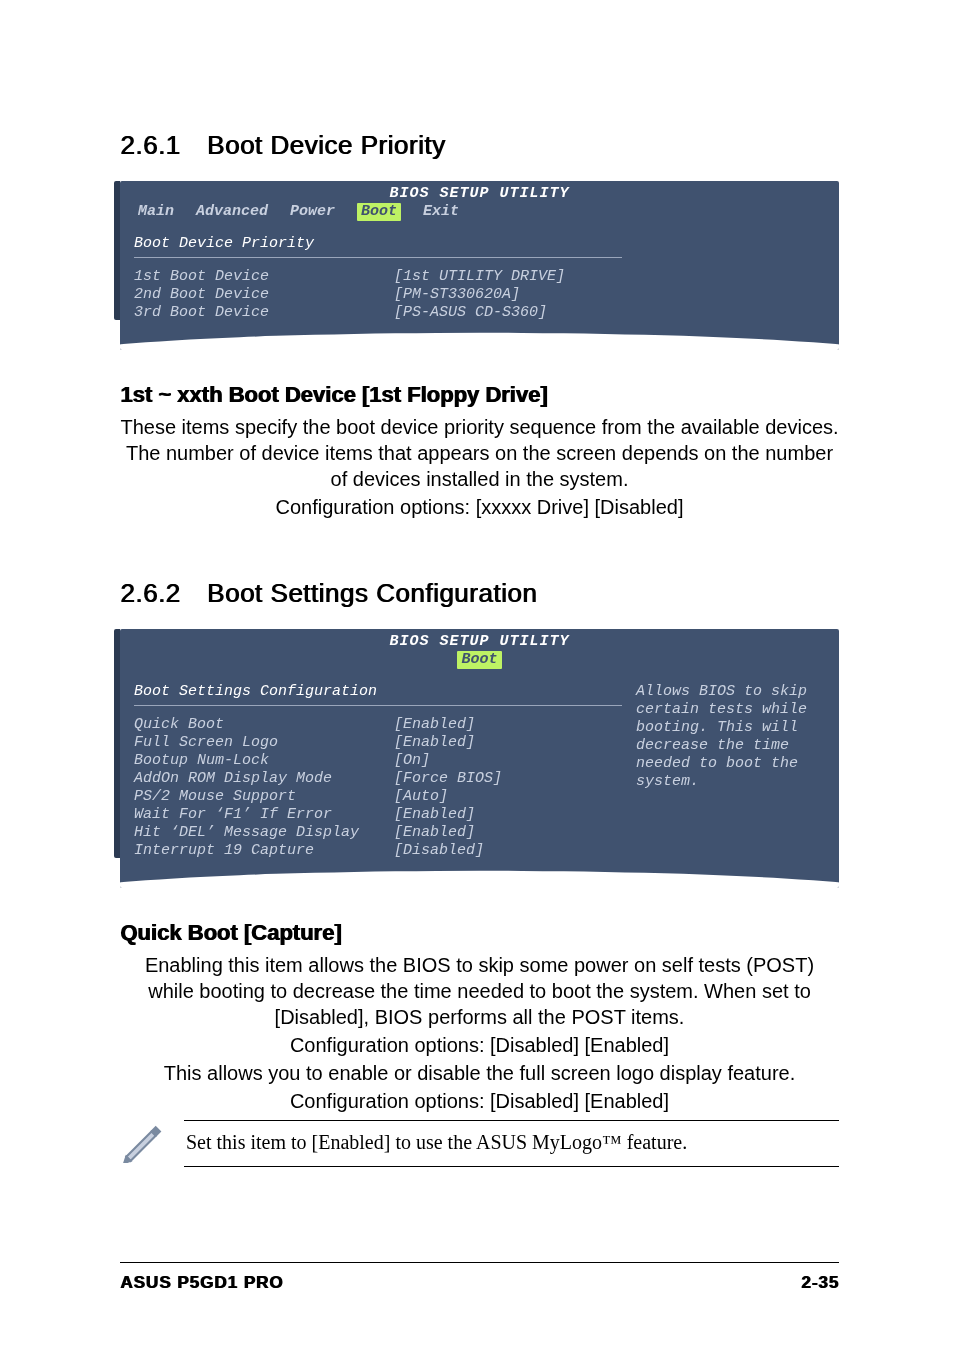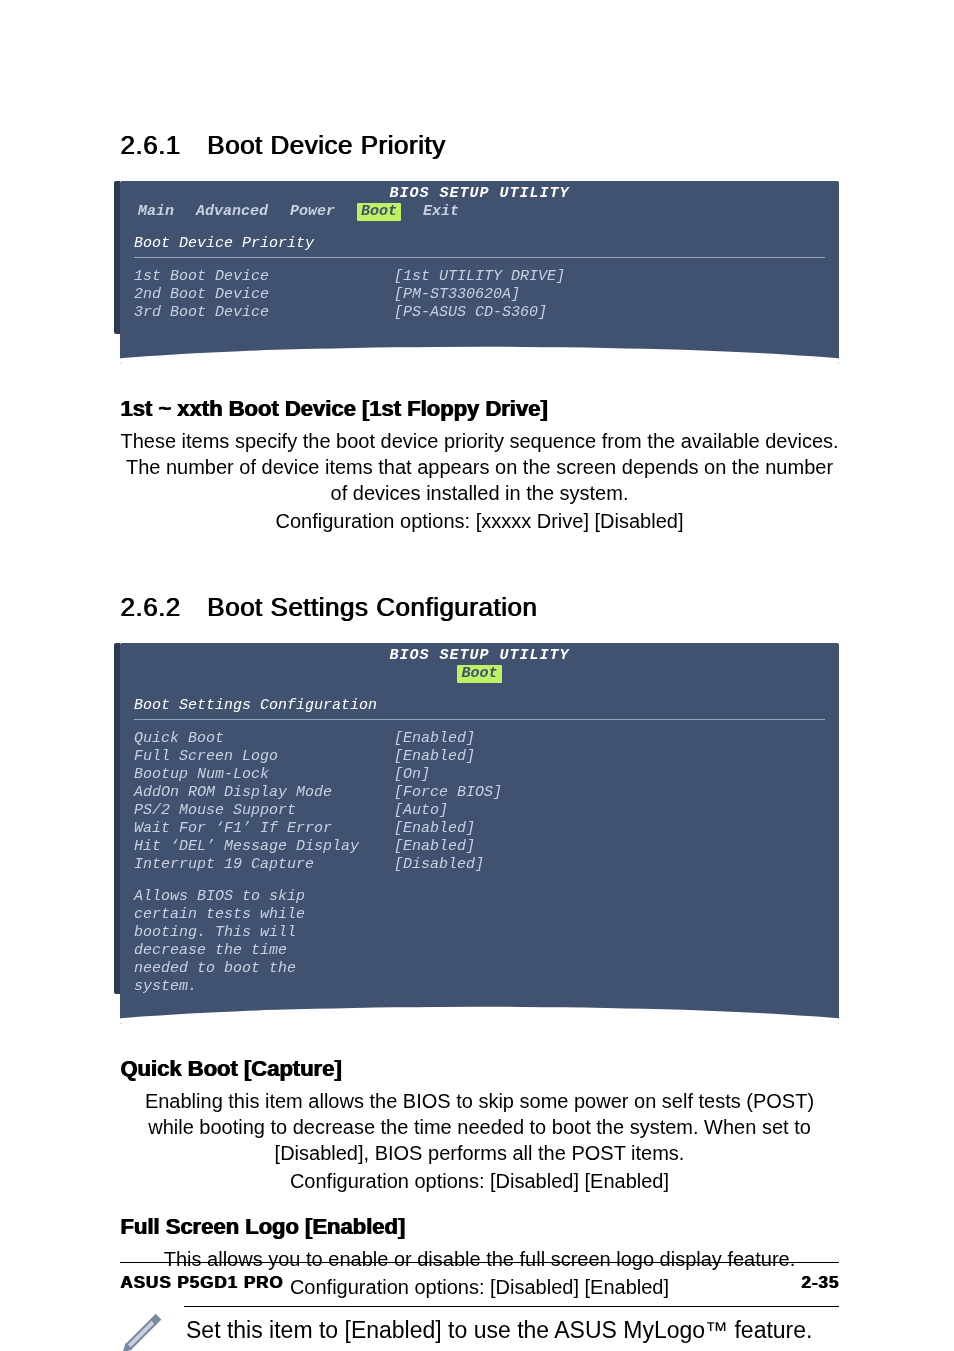--- a/index.html
+++ b/index.html
@@ -72,21 +72,20 @@
     background: #bef264;
     color: #40526f;
     padding: 0 4px;
     border-radius: 1px;
   }
   .bios .body {
     display: flex;
     padding: 12px 14px 28px 14px;
     gap: 14px;
     min-height: 80px;
-    flex-direction: column;
   }
   .bios .left {
     flex: 1 1 auto;
   }
   .bios .right {
     width: 185px;
     color: #c8d0df;
     padding-right: 4px;
   }
   .bios .panel-title {
@@ -128,21 +127,22 @@
   }
   .note .icon {
     width: 42px;
     flex: none;
   }
   .note .txt {
     flex: 1 1 auto;
     border-top: 1px solid #000;
     border-bottom: 1px solid #000;
     padding: 10px 2px 12px 2px;
-    font-size: 23px;
+    font-size: 20px;
+    font-family: Liberation Serif, serif;
   }
   
   .footer-rule {
     position: absolute;
     left: 120px;
     right: 115px;
     bottom: 88px;
     border-top: 1px solid #000;
   }
   .footer {
@@ -255,21 +255,20 @@
         <div class="right">Allows BIOS to skip certain tests while booting. This will decrease the time needed to boot the system.</div>
       </div>
       <div class="curve"></div>
     </div>
   </div>
 
   <h3 class="sub-heading">Quick Boot [Capture]</h3>
   <p class="body-text">Enabling this item allows the BIOS to skip some power on self tests (POST) while booting to decrease the time needed to boot the system. When set to [Disabled], BIOS performs all the POST items.</p>
   <p class="body-text">Configuration options: [Disabled] [Enabled]</p>
 
-  <h3 class="sub-heading" style="margin-top:20px;">Full Screen Logo [Enabled]</h3>
   <p class="body-text">This allows you to enable or disable the full screen logo display feature.</p>
   <p class="body-text">Configuration options: [Disabled] [Enabled]</p>
 
   <div class="note">
     <div class="icon">
       <svg viewBox="0 0 40 40" width="42" height="42">
         <g stroke="#7a8aa0" stroke-width="2" fill="none" stroke-linecap="round">
           <path d="M6 34 L30 10 L34 14 L10 38 Z" fill="#c8d0df"></path>
           <path d="M6 34 L4 40 L10 38 Z" fill="#7a8aa0"></path>
           <path d="M30 10 L34 6 L38 10 L34 14" fill="#7a8aa0"></path>

